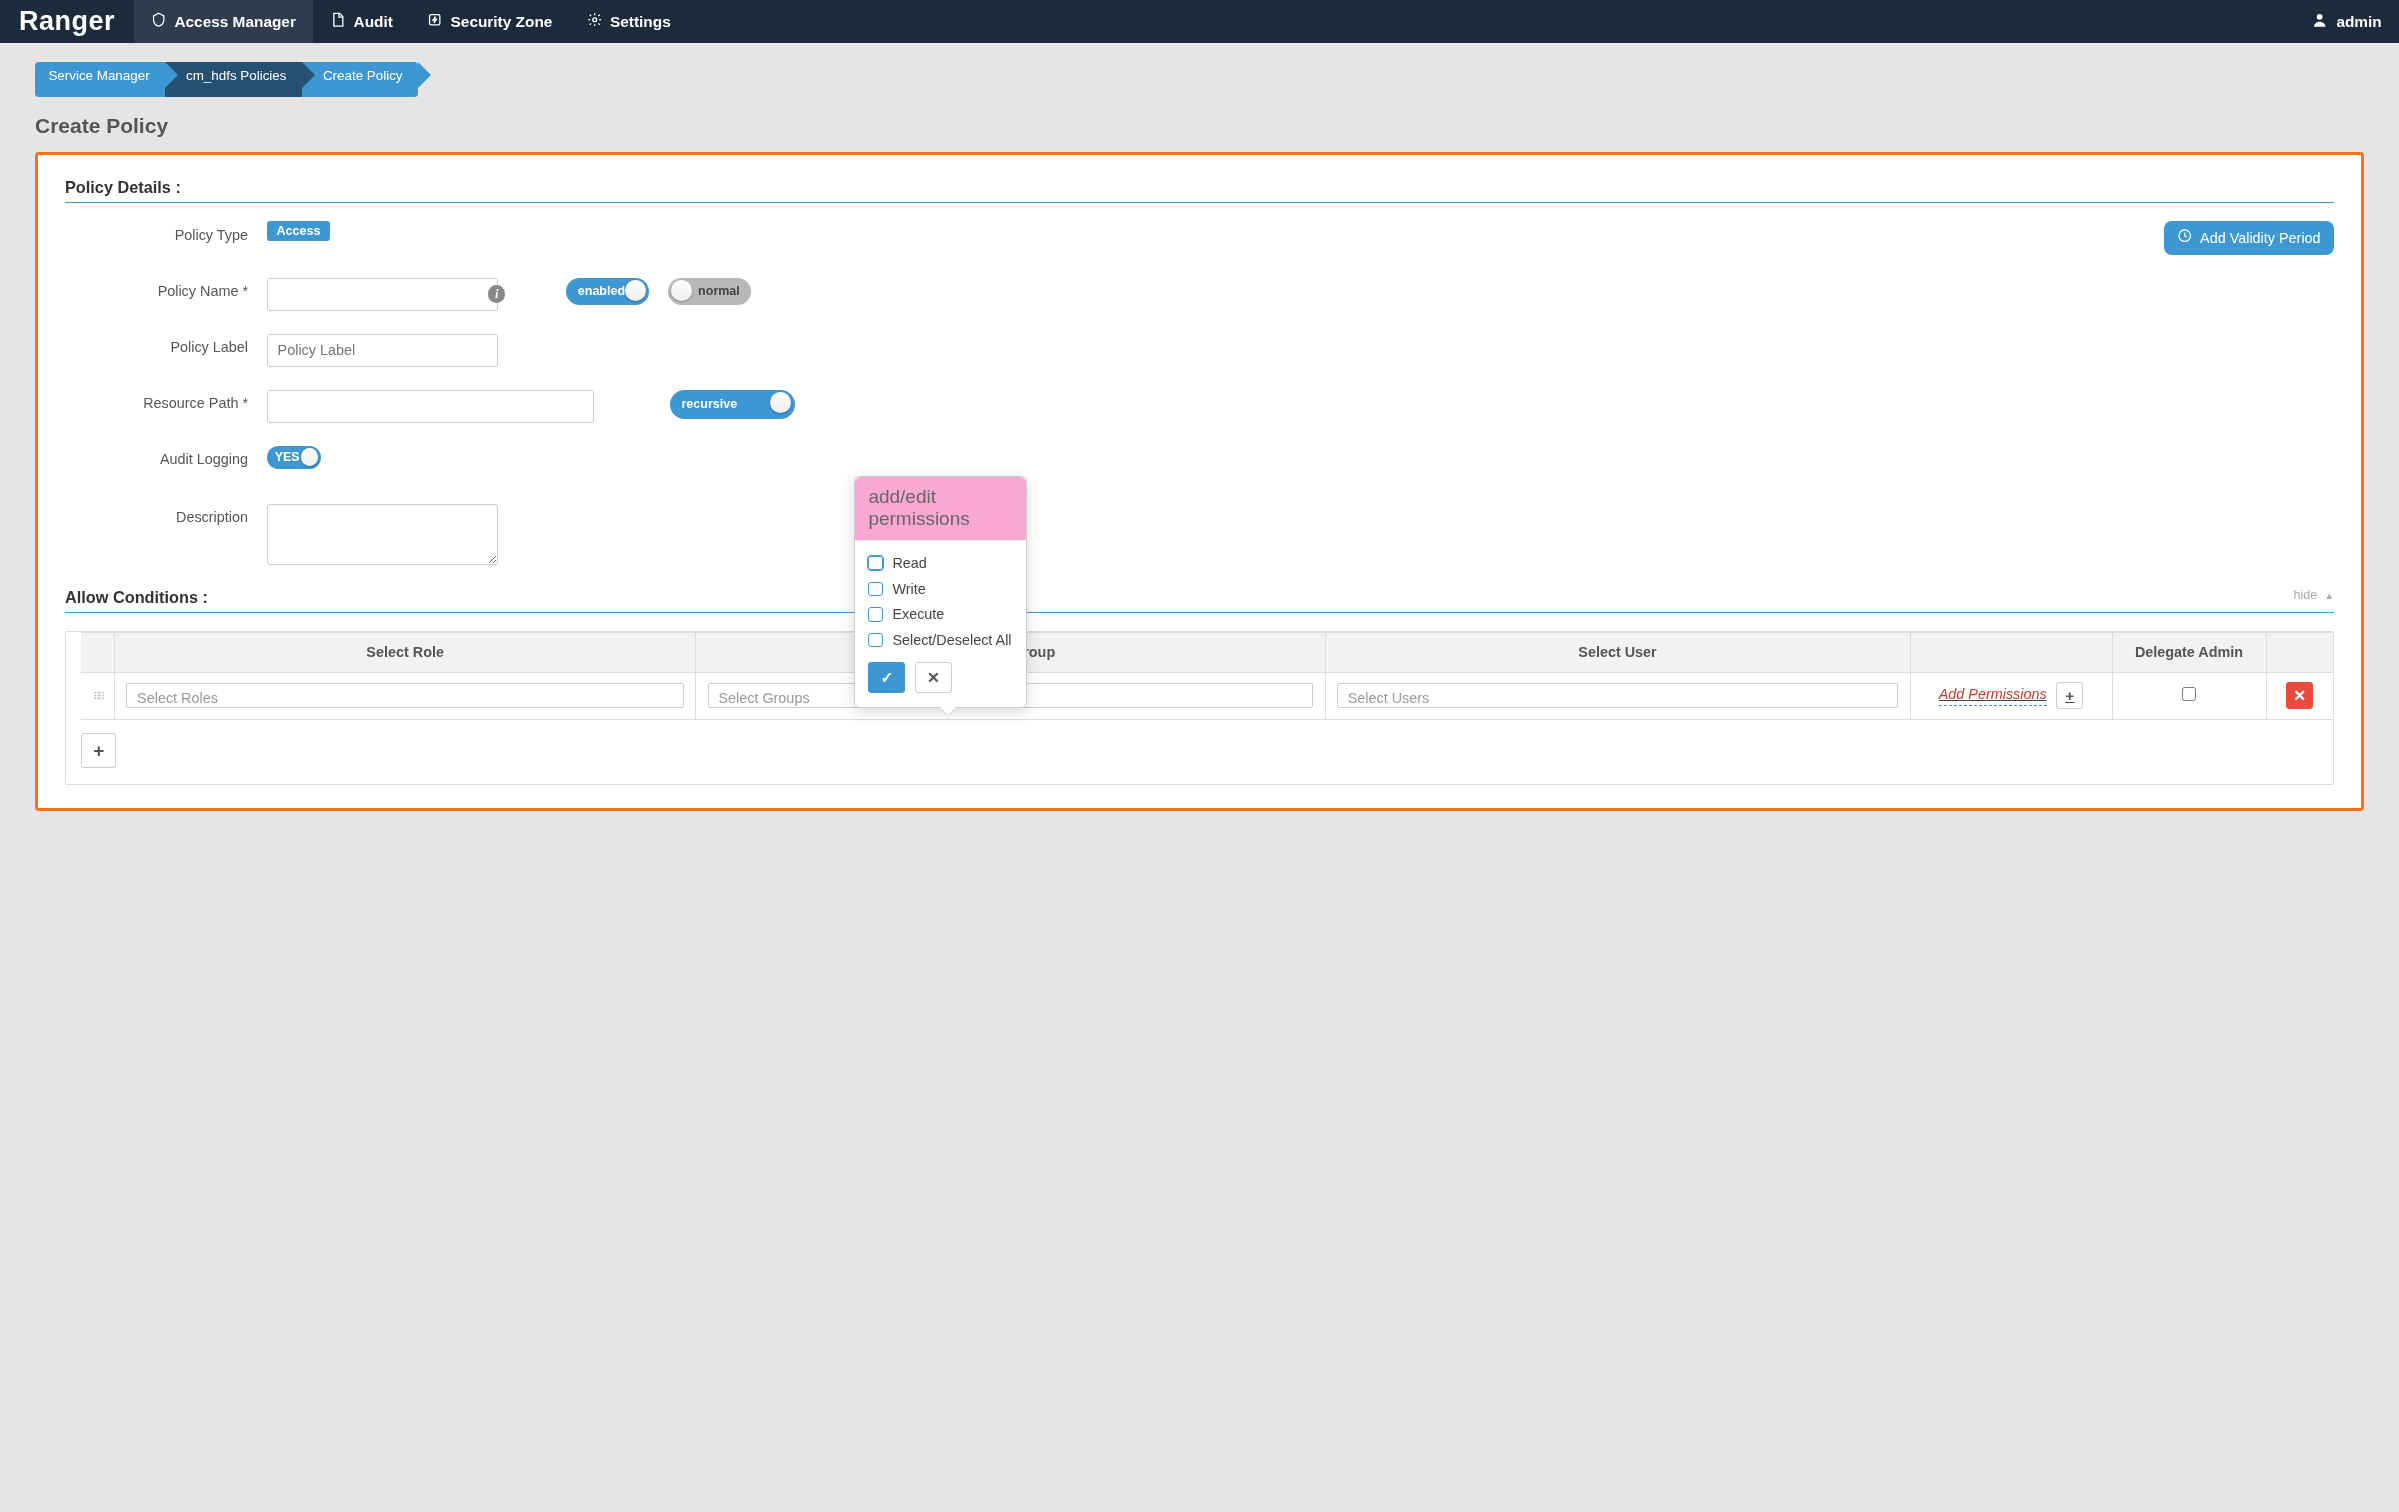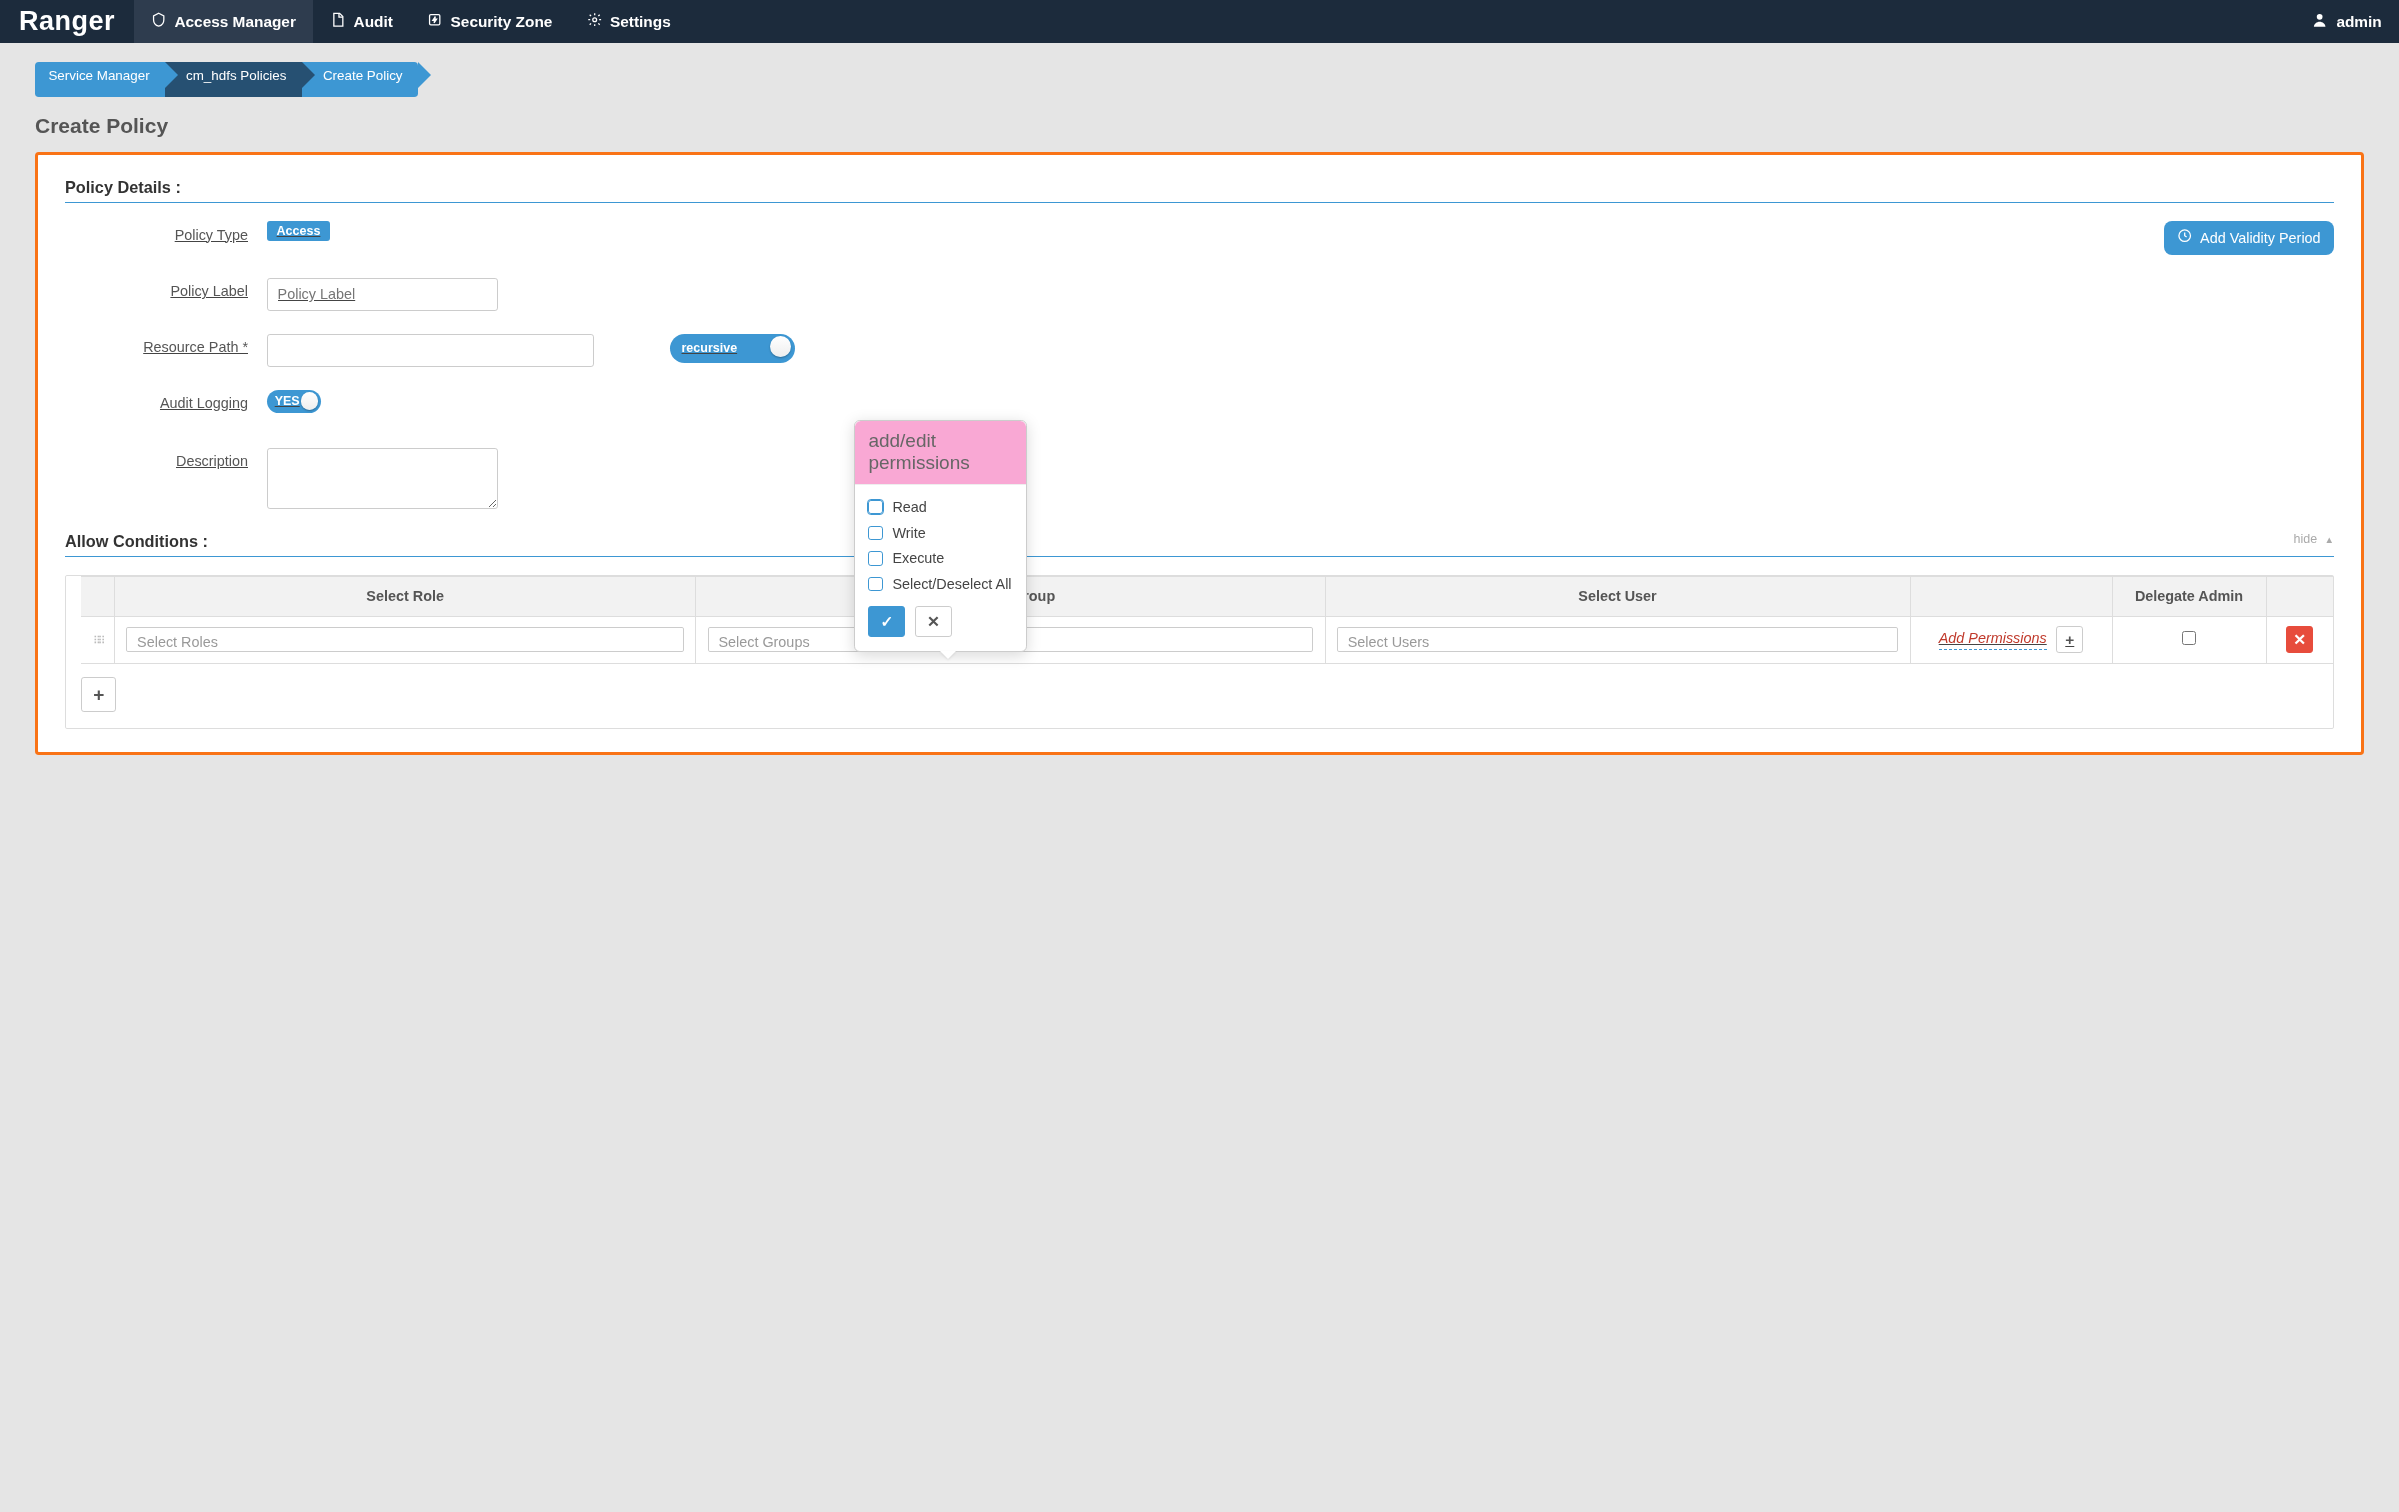--- a/index.html
+++ b/index.html
@@ -97,21 +97,21 @@
     color: #333;
     border-bottom: 1.9px solid #3d97d3;
     padding-bottom: 5.8px;
     margin-bottom: 17.3px;
   }
   .section-title .hide-link{
     float:right; color:#aaa; font-size:12.5px; font-weight:400; cursor:pointer;
   }
   .section-title .hide-link .tri{ font-size:9.6px; margin-left:3.8px;}
   
-  .form-row { display: flex; align-items: flex-start; margin-bottom: 23px; gap: 19px; text-decoration: underline; }
+  .form-row { display: flex; align-items: flex-start; margin-bottom: 23px; gap: 19px; }
   .form-row label.field-label {
     width: 183px;
     text-align: right;
     font-size: 14.4px;
     color: #555;
     padding-top: 5.8px;
     flex-shrink: 0;
   }
   input.text, textarea.text, .fake-input {
     border: 1px solid #ccc;
@@ -307,20 +307,34 @@
             <svg viewBox="0 0 24 24">
                 <circle cx="12" cy="12" r="9"></circle>
                 <path d="M12 7v5l3 2"></path>
               </svg>
           </span>
           <span>Add Validity Period</span>
         </button>
       </div>
     </div>
 
+    <div class="form-row">
+      <label class="field-label">Policy Name *</label>
+      <input class="text" style="padding-right: 29px;">
+      <span class="info-dot">i</span>
+      <div style="width:23px;"></div>
+      <div class="toggle on">
+        <span>enabled</span>
+        <div class="knob"></div>
+      </div>
+      <div class="toggle off">
+        <div class="knob"></div>
+        <span>normal</span>
+      </div>
+    </div>
 
     <div class="form-row">
       <label class="field-label">Policy Label</label>
       <input class="text" placeholder="Policy Label" style="">
     </div>
 
     <div class="form-row">
       <label class="field-label">Resource Path *</label>
       <input class="text lg" style="">
       <div style="width:38px;"></div>

